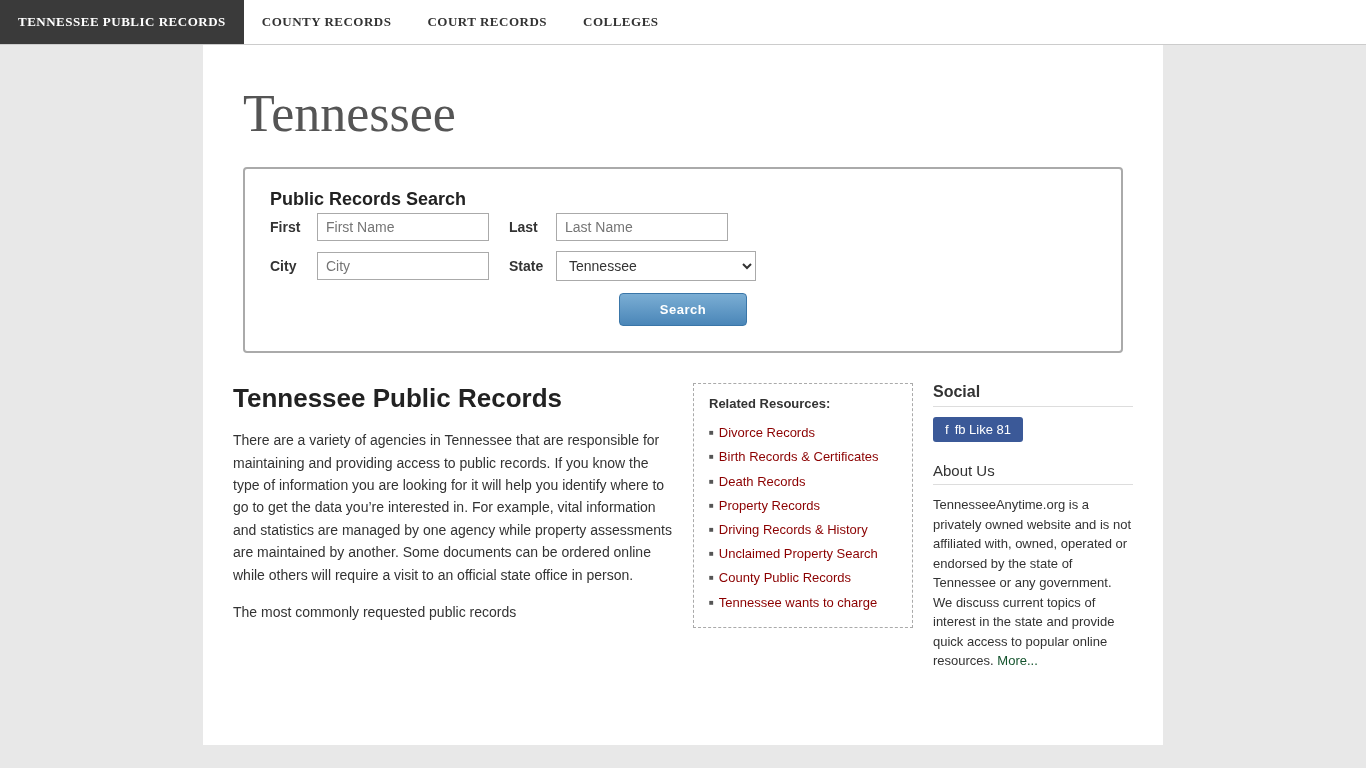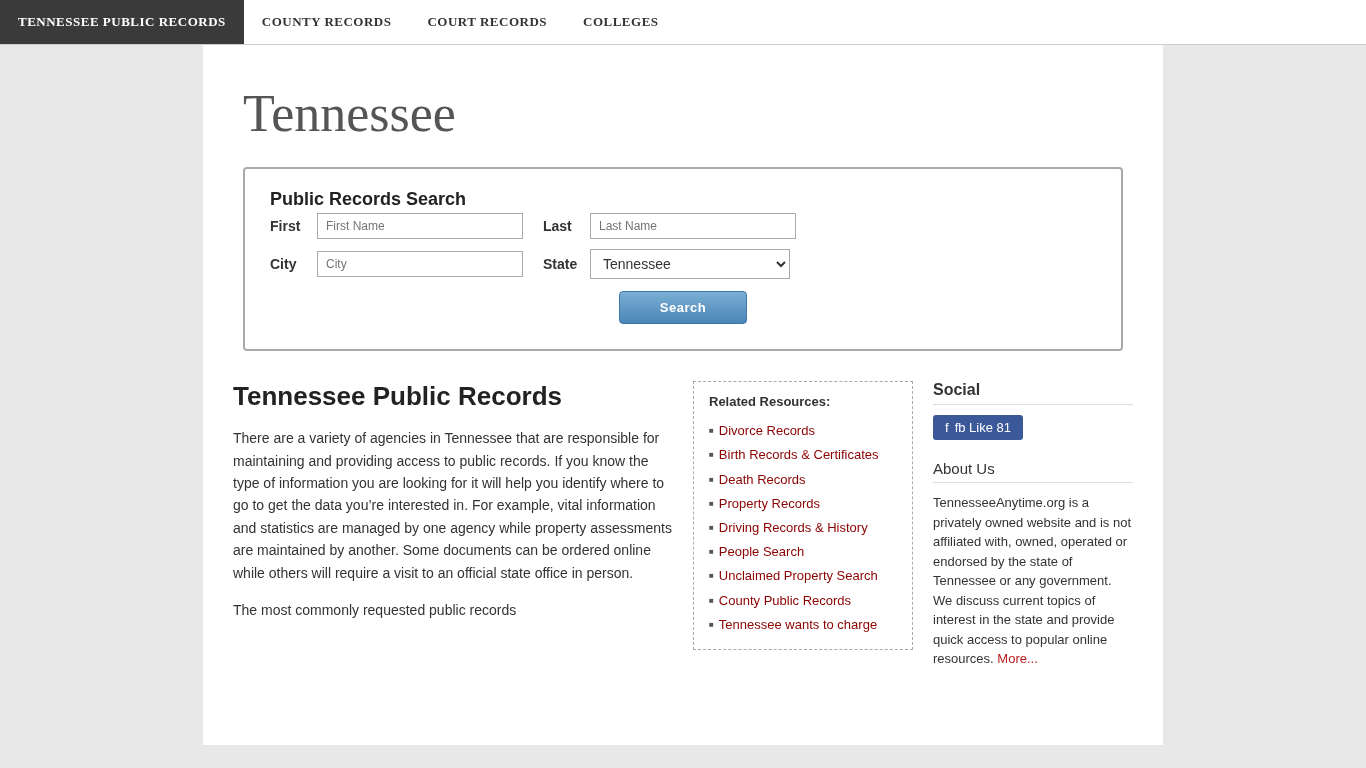--- a/index.html
+++ b/index.html
@@ -82,22 +82,22 @@
     .form-label {
       font-family: Arial, sans-serif;
       font-size: 14px;
       font-weight: bold;
       color: #333;
       min-width: 35px;
     }
     .form-input {
       border: 1px solid #aaa;
       padding: 5px 8px;
-      font-size: 12px;
-      width: 206px;
+      font-size: 14px;
+      width: 172px;
       color: #999;
       font-family: Arial, sans-serif;
     }
     .form-select {
       border: 1px solid #aaa;
       padding: 5px 8px;
       font-size: 14px;
       width: 200px;
       font-family: Arial, sans-serif;
       color: #333;
@@ -216,21 +216,21 @@
       padding-bottom: 5px;
       margin-bottom: 10px;
     }
     .about-section p {
       font-family: Arial, sans-serif;
       font-size: 13px;
       line-height: 1.5;
       color: #333;
     }
     .about-section a {
-      color: #b91c1c;
+      color: #14532d;
       text-decoration: none;
     }
     .three-col {
       display: flex;
       gap: 20px;
     }
   </style>
 </head>
 <body>
 
@@ -304,23 +304,20 @@
             <li>
                 <a>Death Records</a>
               </li>
             <li>
                 <a>Property Records</a>
               </li>
             <li>
                 <a>Driving Records &amp; History</a>
               </li>
             <li>
-                <a>People Search</a>
-              </li>
-            <li>
                 <a>Unclaimed Property Search</a>
               </li>
             <li>
                 <a>County Public Records</a>
               </li>
             <li>
                 <a>Tennessee wants to charge</a>
               </li>
           </ul>
         </div>

